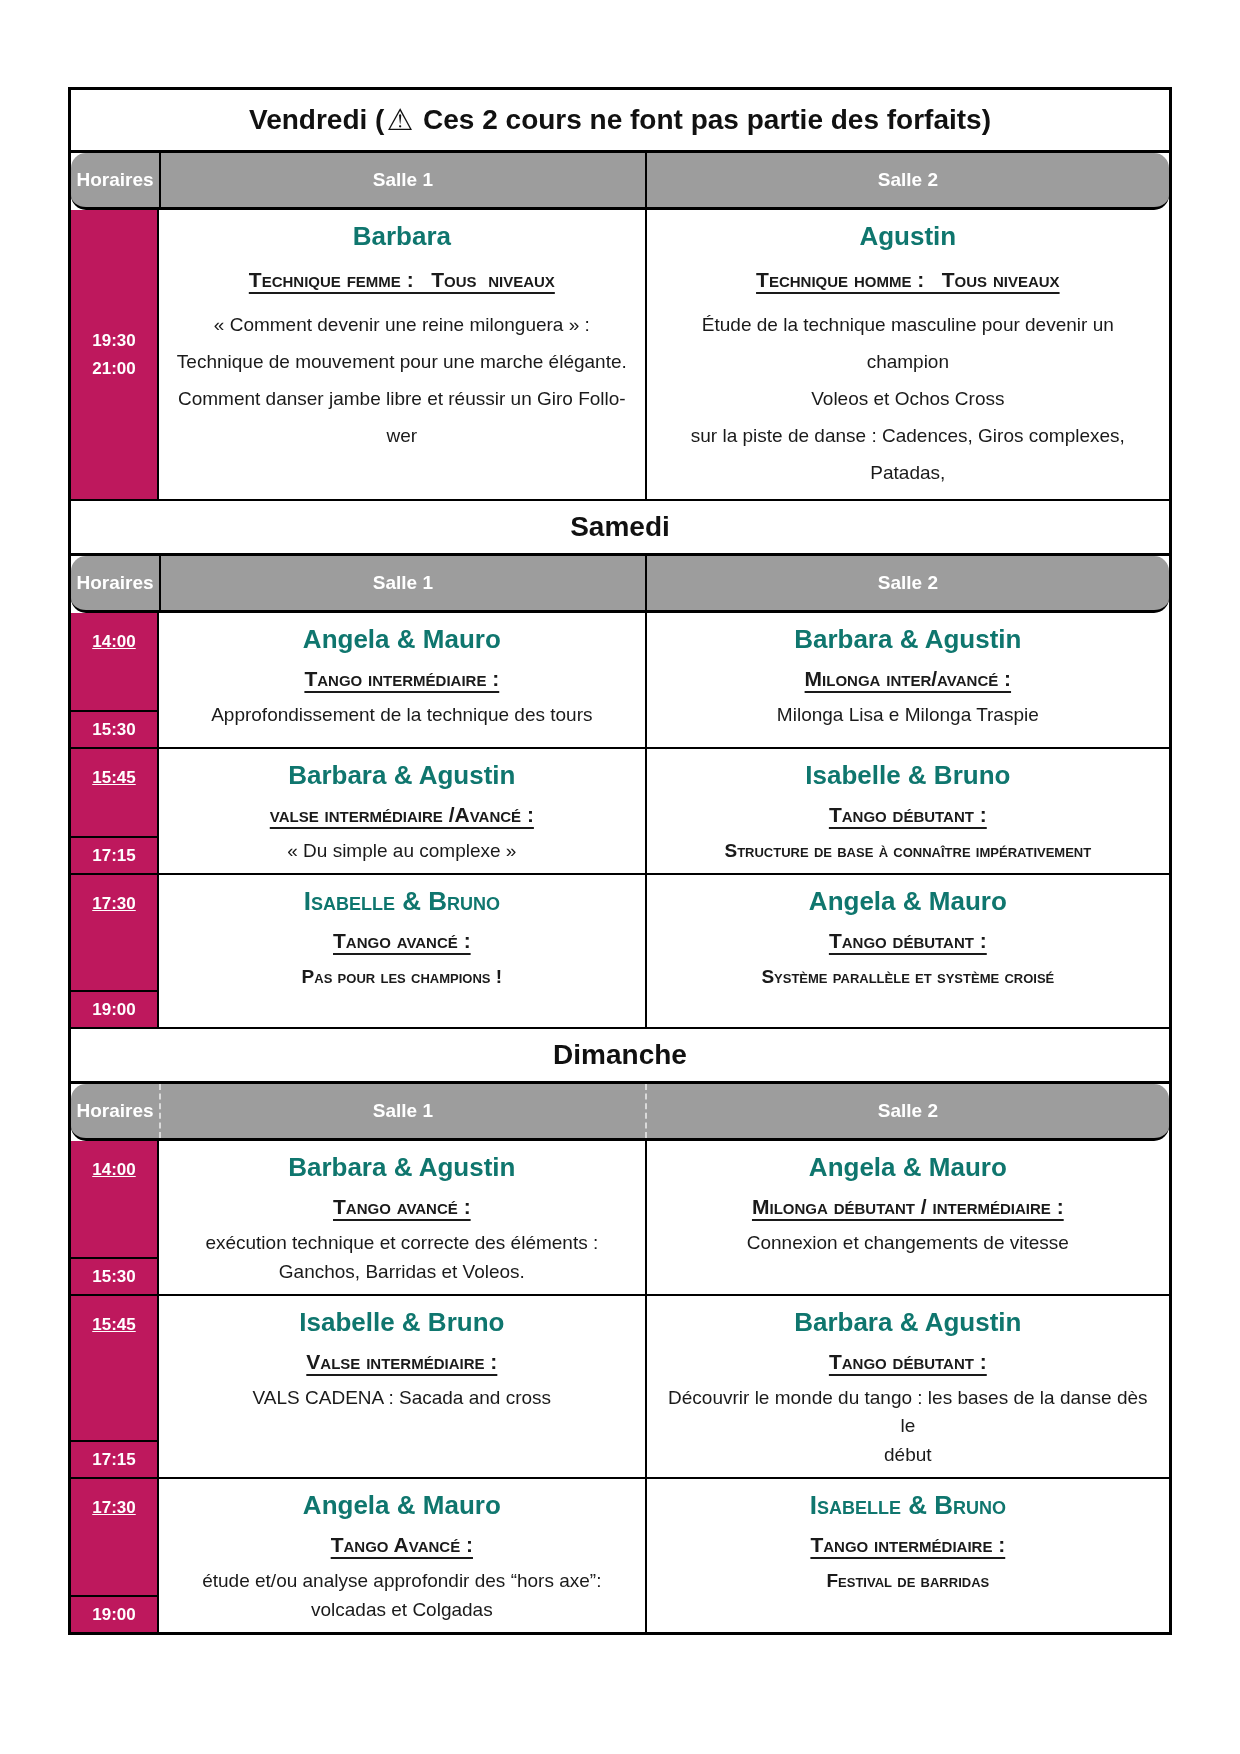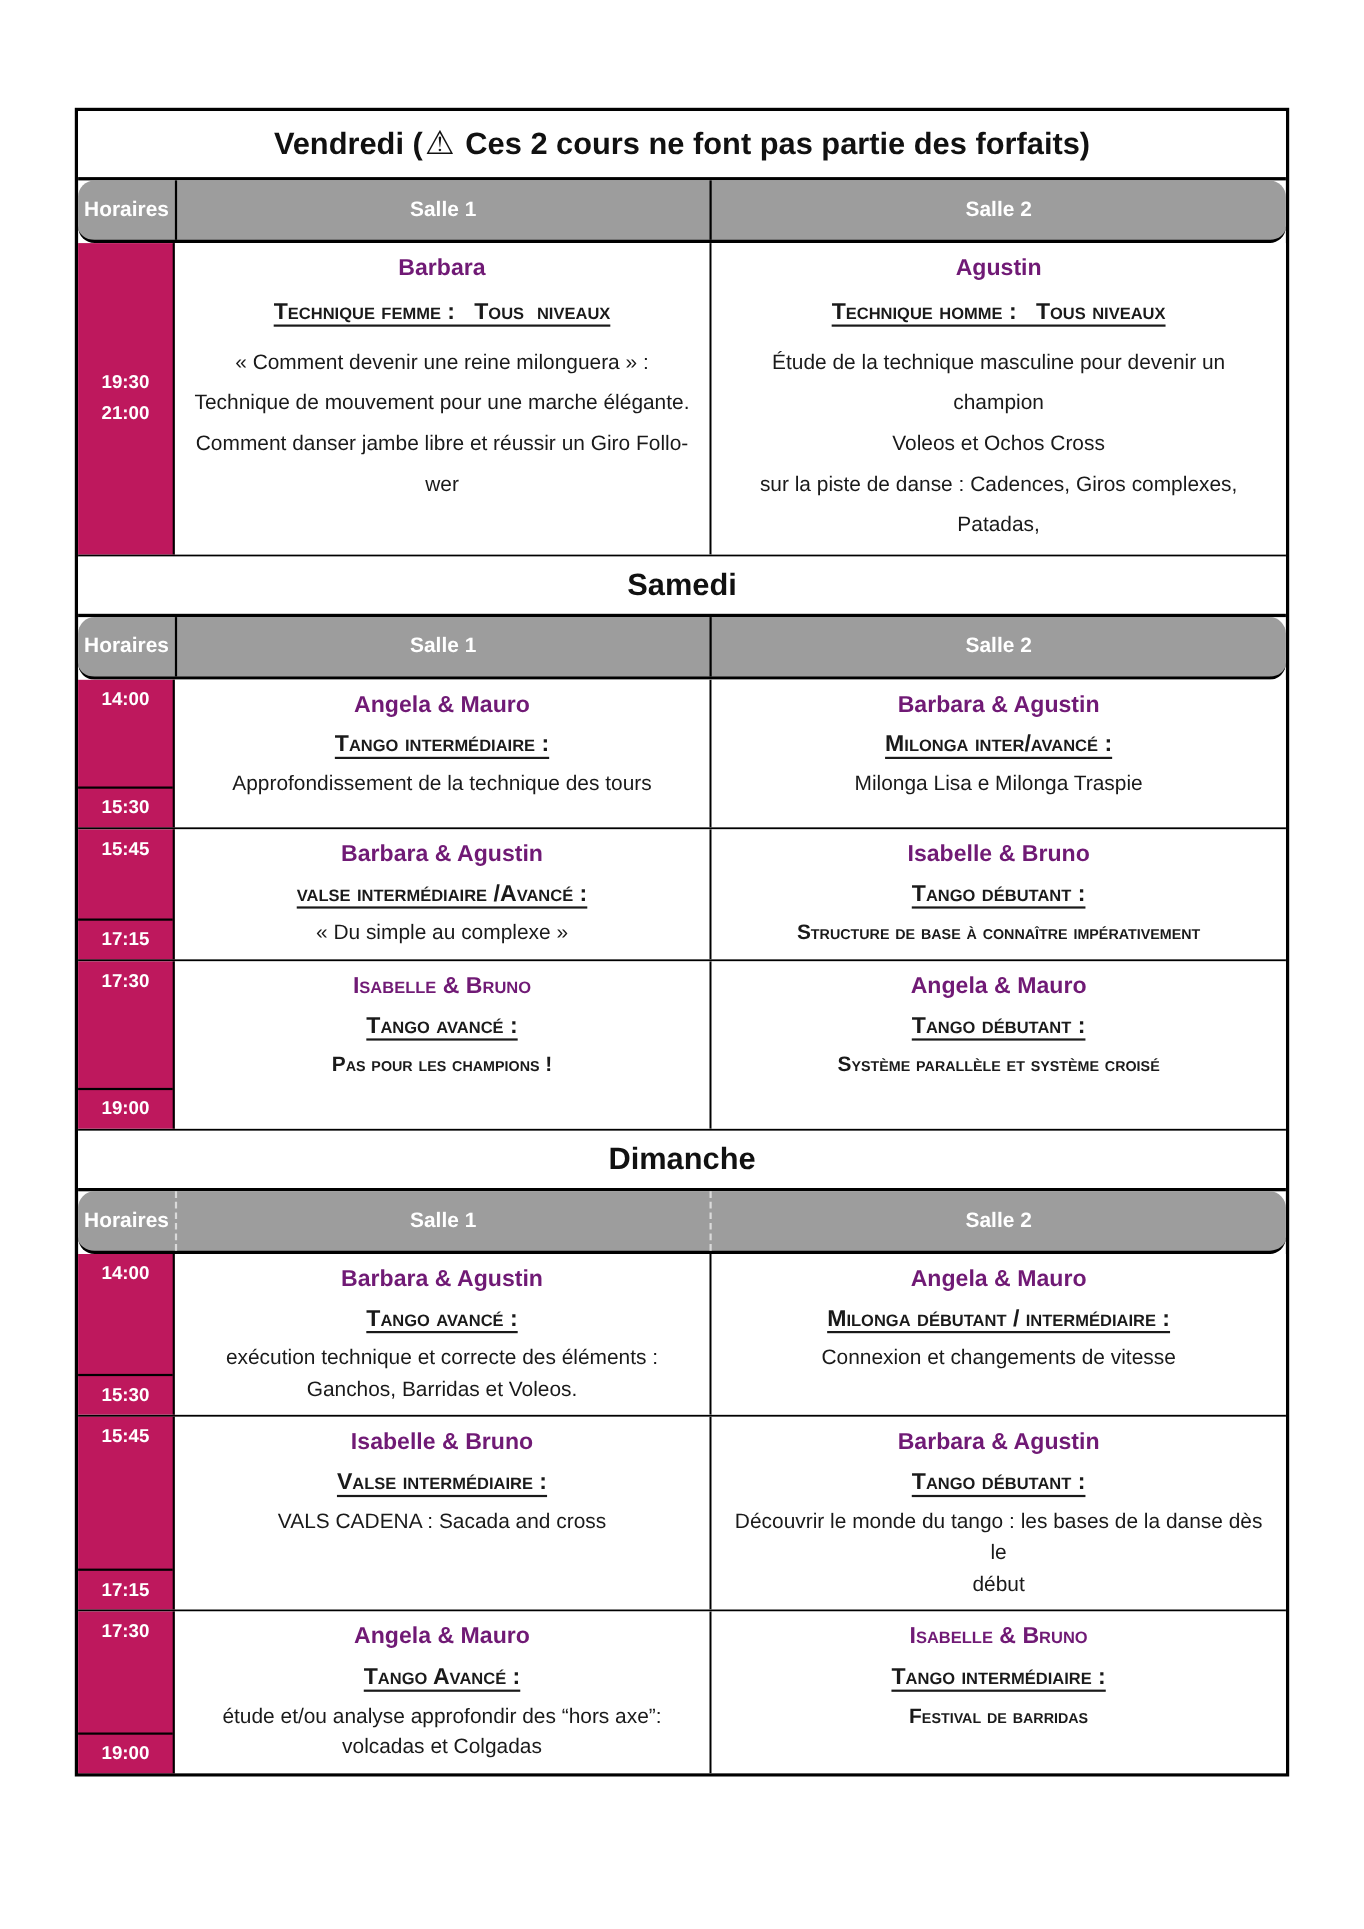--- a/index.html
+++ b/index.html
@@ -2,21 +2,21 @@
 <html><head>
 <meta charset="utf-8">
 <style>
   html,body{margin:0;padding:0;}
   body{
     width:1240px;height:1754px;background:#ffffff;
     font-family:"Liberation Sans","DejaVu Sans",sans-serif;
     color:#1a1a1a;
   }
   .schedule{
-    position:absolute;left:68px;top:98px;width:1104px;
+    position:absolute;left:68px;top:87px;width:1104px;
     border:3px solid #000;box-sizing:border-box;background:#fff;
   }
   .day-title{
     display:flex;align-items:center;justify-content:center;
     font-size:28px;font-weight:bold;color:#111;
     min-height:60px;border-bottom:3px solid #000;background:#fff;
   }
   .day-title span{white-space:pre-wrap;}
   .warn{font-size:30px;font-weight:normal;line-height:1;margin:0 2px;}
   .hdr{display:flex;background:#9d9d9d;border-bottom:3px solid #000;border-radius:15px;}
@@ -30,37 +30,37 @@
   .w-time{width:88px;flex:none;}
   .w-s1{flex:478;}
   .w-s2{flex:516;}
   .row{display:flex;border-bottom:2.5px solid #000;}
   .row:last-child{border-bottom:none;}
   .time-col{
     width:88px;flex:none;background:#be185d;display:flex;flex-direction:column;
     border-right:2.5px solid #000;box-sizing:border-box;
     color:#fff;font-weight:bold;font-size:17px;text-align:center;
   }
-  .t-start{flex:1;padding-top:8px;}
+  .t-start{flex:1;padding-top:19px;text-decoration:underline;}
   .t-end{
     height:35px;flex:none;border-top:2.5px solid #000;
     display:flex;align-items:center;justify-content:center;
   }
   .t-both{
     flex:1;display:flex;flex-direction:column;align-items:center;
     justify-content:center;gap:8px;
   }
   .cell{
     box-sizing:border-box;padding:10px 12px 8px 12px;
     display:flex;flex-direction:column;align-items:center;gap:9px;
     text-align:center;background:#fff;
   }
   .cell.s1{flex:478;border-right:2.5px solid #000;}
   .cell.s2{flex:516;}
-  .name{color:#701a75;font-weight:bold;font-size:21px;line-height:1.25;}
+  .name{color:#0f766e;font-weight:bold;font-size:26px;line-height:1.25;}
   .course{
     font-weight:bold;font-size:21px;font-variant:small-caps;
     text-decoration:underline;text-underline-offset:5px;
     text-decoration-thickness:2px;white-space:pre-wrap;line-height:1.3;
   }
   .desc{font-size:19px;line-height:1.5;}
   .smallcaps{font-variant:small-caps;font-weight:bold;}
   .v-row .cell{gap:13px;}
   .v-row .desc{line-height:1.95;font-size:19px;}
 </style>

